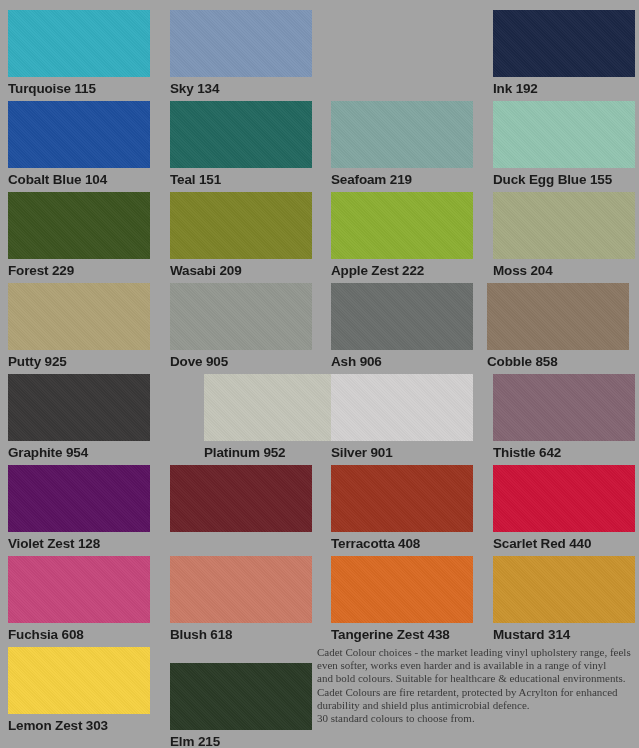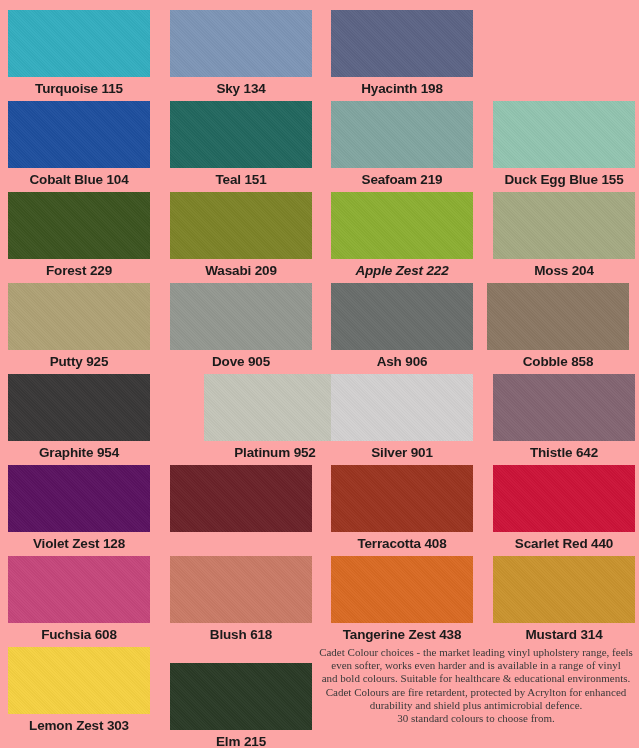--- a/index.html
+++ b/index.html
@@ -13,22 +13,21 @@
     height: 748px;
     font-family: "Liberation Sans", sans-serif;
     overflow: hidden;
     position: relative;
   }
 
   #swatch-sheet {
     position: relative;
     width: 639px;
     height: 748px;
-    background: #fca5a5;
-    text-align: center;
+    background: #a3a3a3;
   }
 
   
   .swatch-grid {
     position: absolute;
     left: 0;
     top: 0;
     width: 639px;
     height: 748px;
   }
@@ -94,23 +93,23 @@
 
   <div class="swatch-grid">
       <div class="swatch-cell" style="left: 8px; top: 10px;">
         <div class="swatch-chip" title="Turquoise 115" style="width: 142px; height: 67px; background: rgb(51, 174, 191);"></div>
         <span class="swatch-label">Turquoise 115</span>
       </div>
       <div class="swatch-cell" style="left: 170px; top: 10px;">
         <div class="swatch-chip" title="Sky 134" style="width: 142px; height: 67px; background: rgb(125, 149, 182);"></div>
         <span class="swatch-label">Sky 134</span>
       </div>
-      <div class="swatch-cell" style="left: 331px; top: 10px;">
-        <div class="swatch-chip" title="Hyacinth 198" style="width: 142px; height: 67px; background: rgb(92, 100, 133);"></div>
-        <span class="swatch-label">Hyacinth 198</span>
+      <div class="swatch-cell" style="left: 493px; top: 10px;">
+        <div class="swatch-chip" title="Ink 192" style="width: 142px; height: 67px; background: rgb(27, 39, 69);"></div>
+        <span class="swatch-label">Ink 192</span>
       </div>
       <div class="swatch-cell" style="left: 8px; top: 101px;">
         <div class="swatch-chip" title="Cobalt Blue 104" style="width: 142px; height: 67px; background: rgb(30, 79, 158);"></div>
         <span class="swatch-label">Cobalt Blue 104</span>
       </div>
       <div class="swatch-cell" style="left: 170px; top: 101px;">
         <div class="swatch-chip" title="Teal 151" style="width: 142px; height: 67px; background: rgb(34, 104, 95);"></div>
         <span class="swatch-label">Teal 151</span>
       </div>
       <div class="swatch-cell" style="left: 331px; top: 101px;">
@@ -122,21 +121,21 @@
         <span class="swatch-label">Duck Egg Blue 155</span>
       </div>
       <div class="swatch-cell" style="left: 8px; top: 192px;">
         <div class="swatch-chip" title="Forest 229" style="width: 142px; height: 67px; background: rgb(60, 84, 32);"></div>
         <span class="swatch-label">Forest 229</span>
       </div>
       <div class="swatch-cell" style="left: 170px; top: 192px;">
         <div class="swatch-chip" title="Wasabi 209" style="width: 142px; height: 67px; background: rgb(125, 131, 40);"></div>
         <span class="swatch-label">Wasabi 209</span>
       </div>
-      <div class="swatch-cell" style="left: 331px; top: 192px; font-style: italic;">
+      <div class="swatch-cell" style="left: 331px; top: 192px;">
         <div class="swatch-chip" title="Apple Zest 222" style="width: 142px; height: 67px; background: rgb(140, 175, 50);"></div>
         <span class="swatch-label">Apple Zest 222</span>
       </div>
       <div class="swatch-cell" style="left: 493px; top: 192px;">
         <div class="swatch-chip" title="Moss 204" style="width: 142px; height: 67px; background: rgb(164, 169, 130);"></div>
         <span class="swatch-label">Moss 204</span>
       </div>
       <div class="swatch-cell" style="left: 8px; top: 283px;">
         <div class="swatch-chip" title="Putty 925" style="width: 142px; height: 67px; background: rgb(175, 161, 117);"></div>
         <span class="swatch-label">Putty 925</span>

